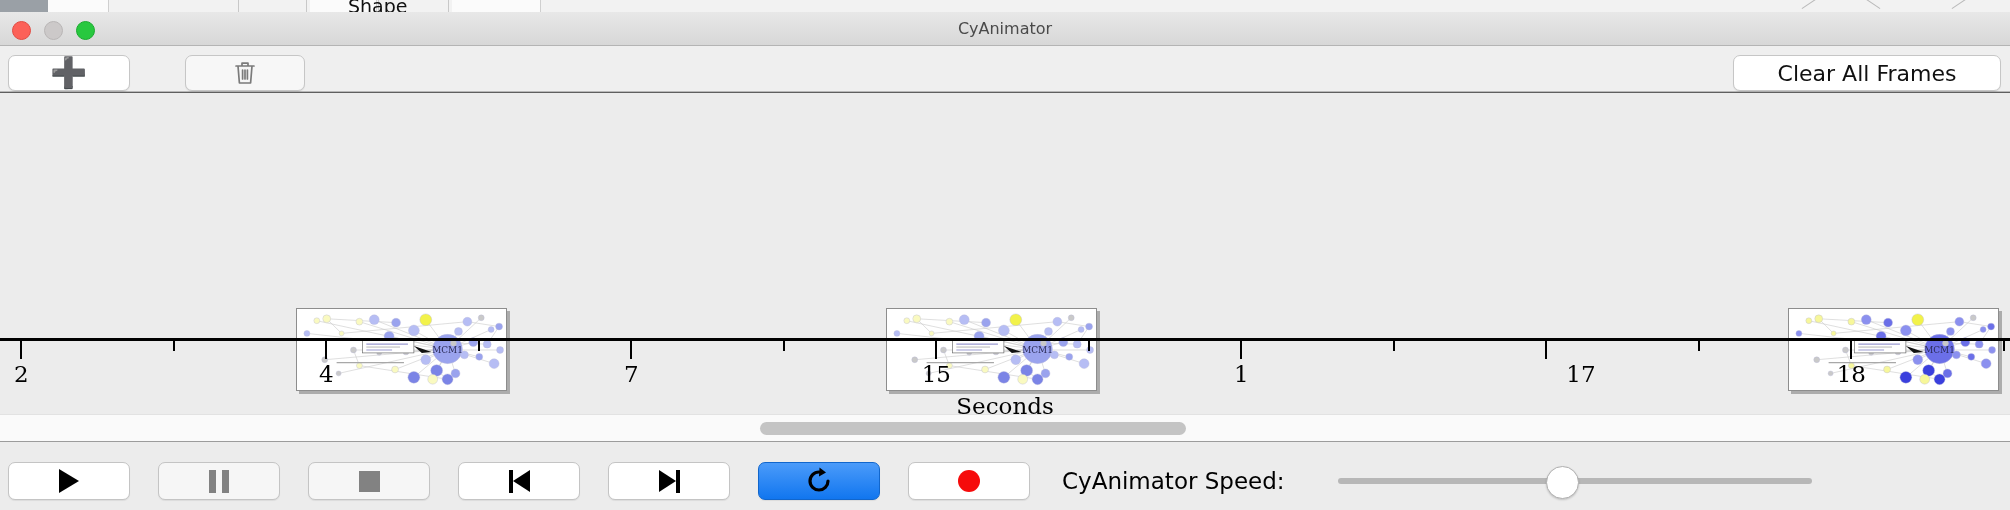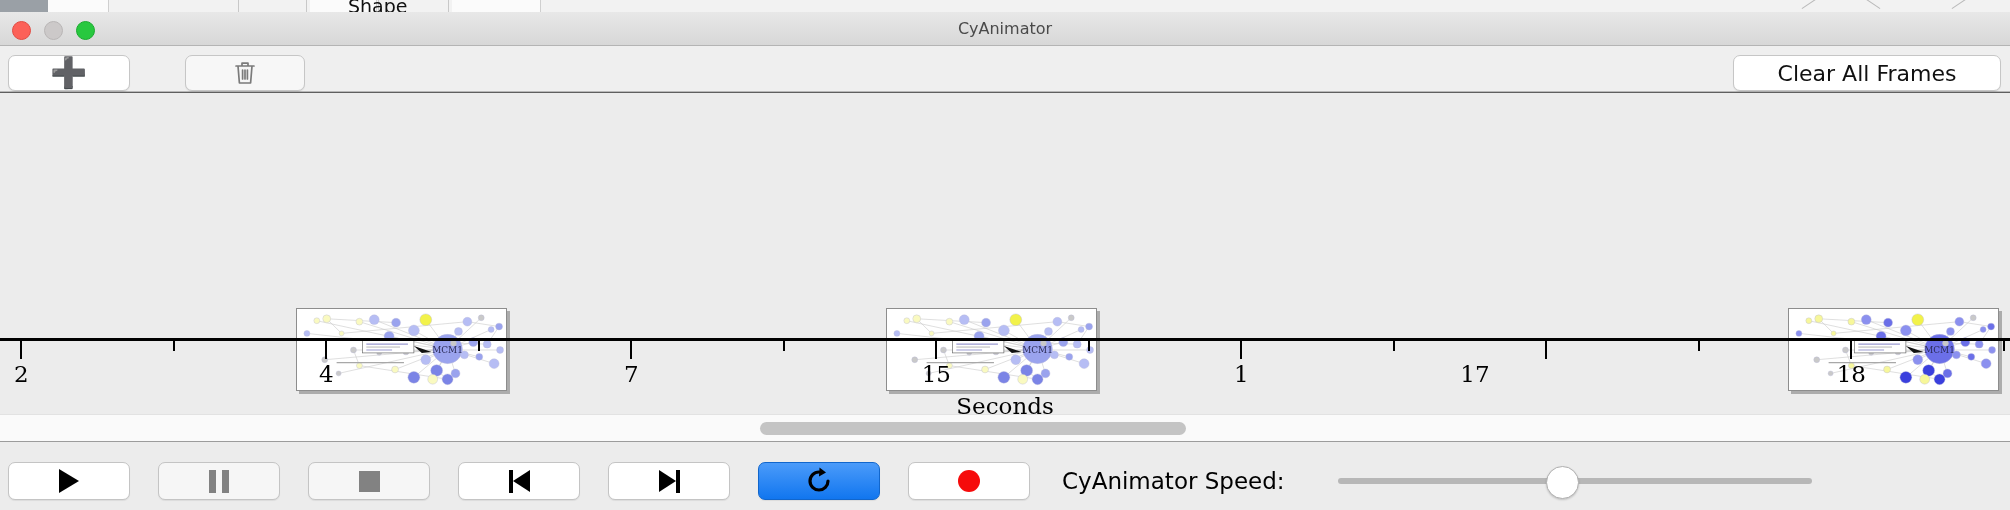--- a/index.html
+++ b/index.html
@@ -517,21 +517,21 @@
         <div class="tick-label" style="left: 21.35px;">2</div>
         <div class="tick major" style="left: 325.35px;"></div>
         <div class="tick-label" style="left: 326.35px;">4</div>
         <div class="tick major" style="left: 630.35px;"></div>
         <div class="tick-label" style="left: 631.35px;">7</div>
         <div class="tick major" style="left: 935.35px;"></div>
         <div class="tick-label" style="left: 936.35px;">15</div>
         <div class="tick major" style="left: 1240.35px;"></div>
         <div class="tick-label" style="left: 1241.35px;">1</div>
         <div class="tick major" style="left: 1545.35px;"></div>
-        <div class="tick-label" style="left: 1475px; text-align: right;">17</div>
+        <div class="tick-label" style="left: 1581px; text-align: right;">17</div>
         <div class="tick major" style="left: 1850.35px;"></div>
         <div class="tick-label" style="left: 1851.35px;">18</div>
         <div class="tick minor" style="left: 172.85px;"></div>
         <div class="tick minor" style="left: 477.85px;"></div>
         <div class="tick minor" style="left: 782.85px;"></div>
         <div class="tick minor" style="left: 1087.85px;"></div>
         <div class="tick minor" style="left: 1392.85px;"></div>
         <div class="tick minor" style="left: 1697.85px;"></div>
         <div class="tick minor" style="left: 2002.85px;"></div>
       </div>

